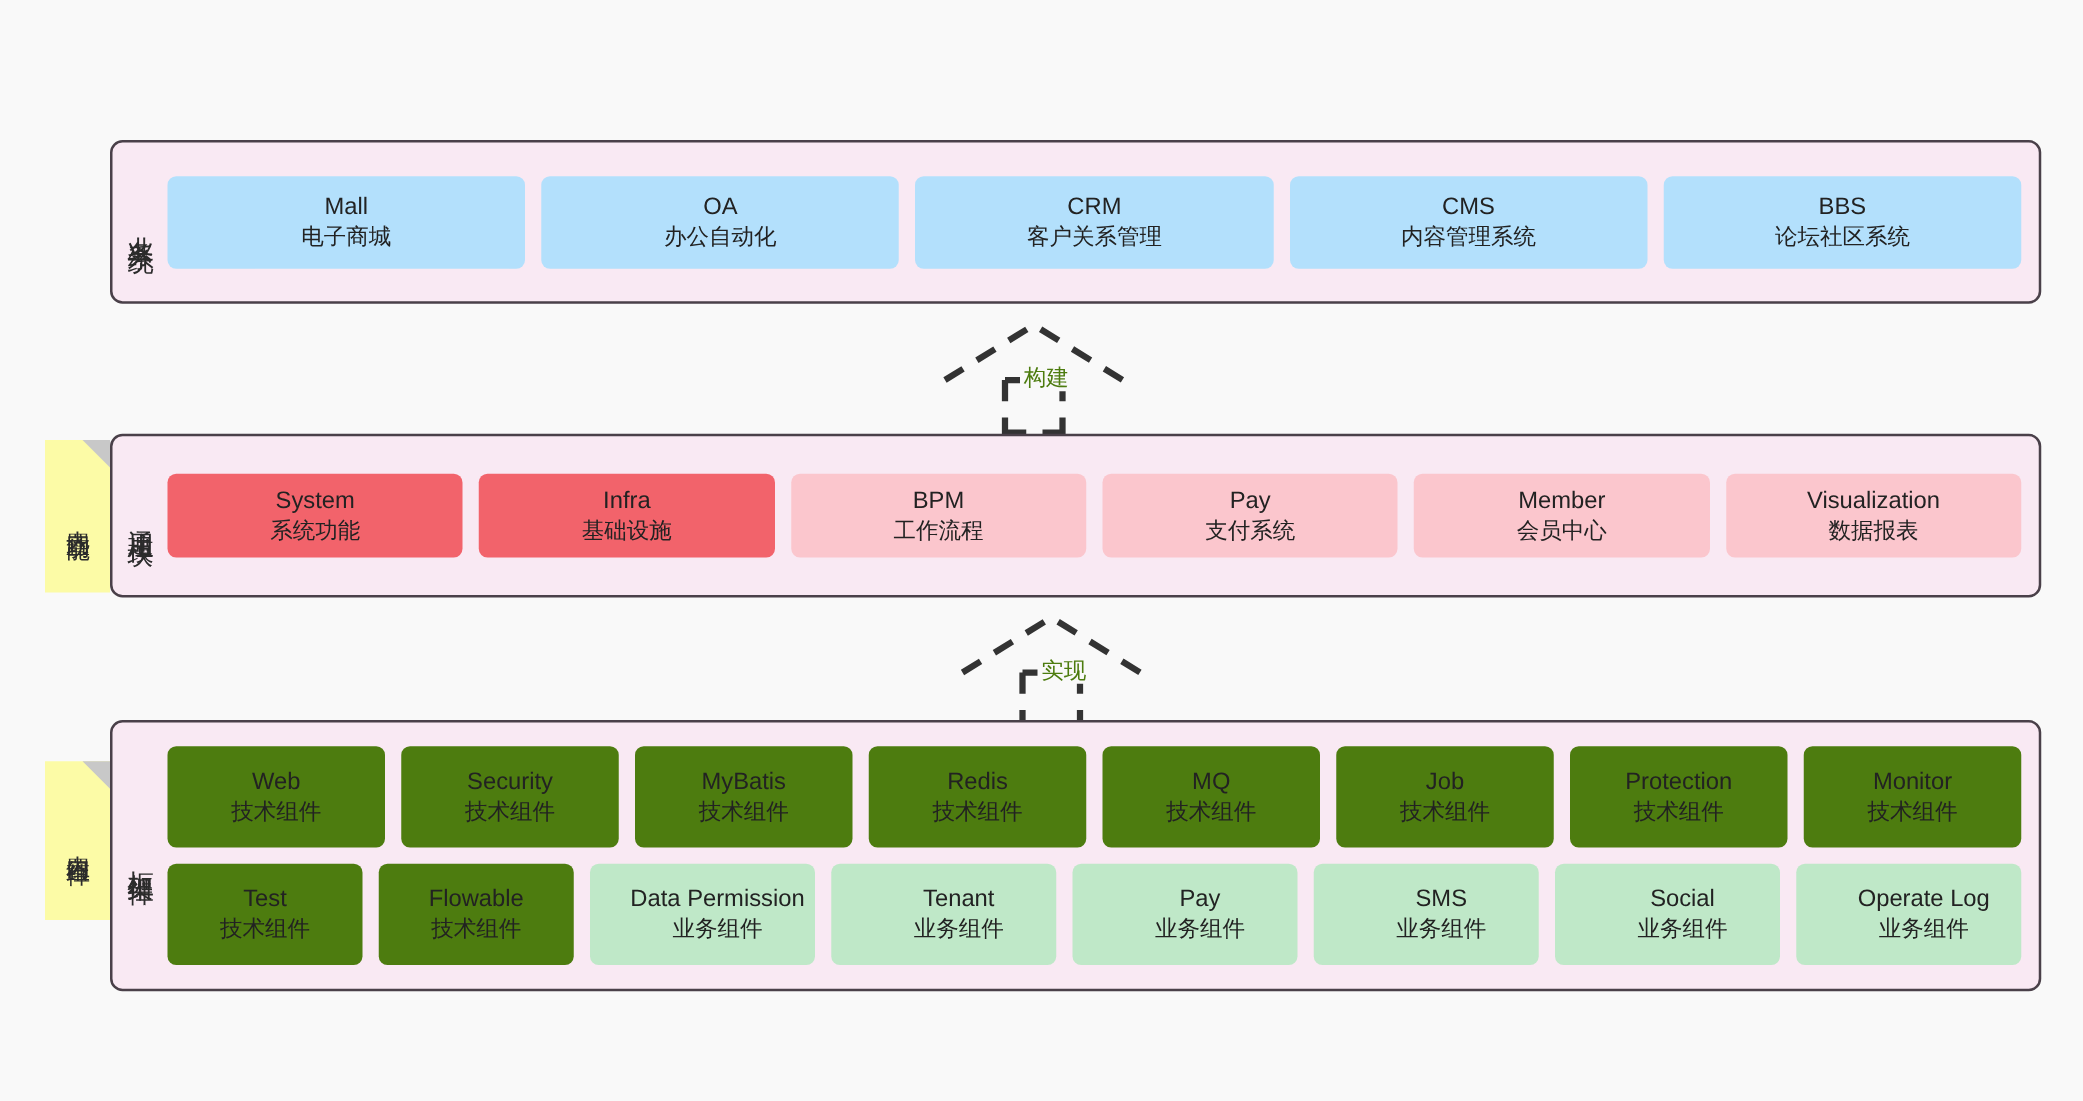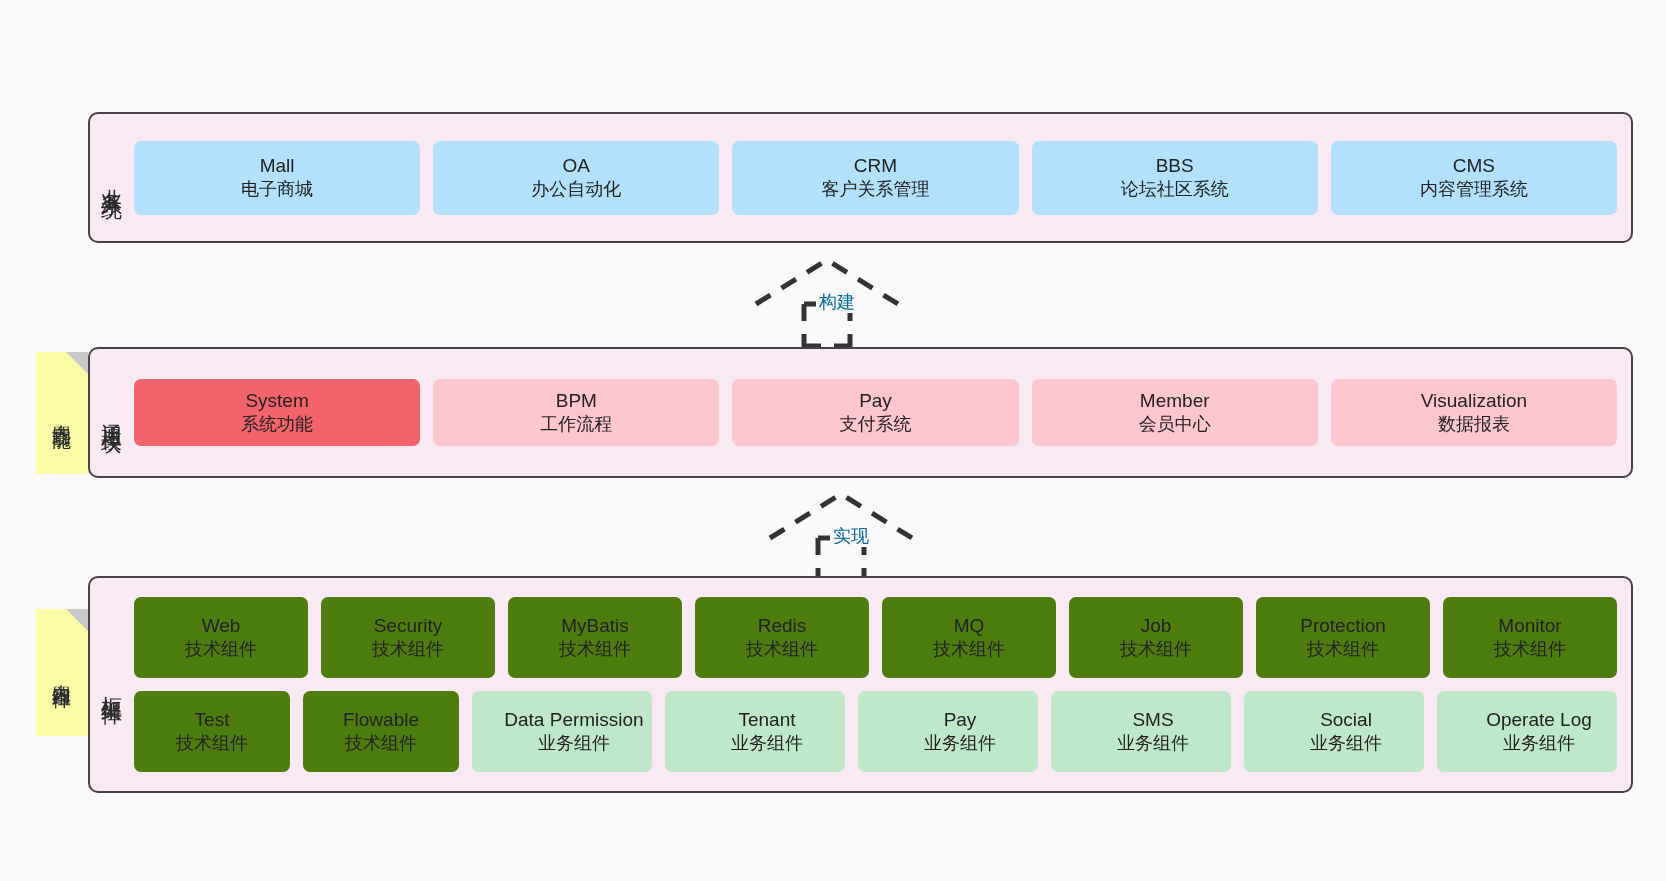--- a/index.html
+++ b/index.html
@@ -106,21 +106,21 @@
   }
   #sticky-common    { left: 36px; top: 352px; height: 122px; }
   #sticky-framework { left: 36px; top: 609px; height: 127px; }
 
   
   .arrow { position: absolute; }
   .arrow svg { display: block; overflow: visible; }
   .arrow-label {
     position: absolute;
     font-size: 18px;
-    color: #0369a1;
+    color: #4d7c0f;
     background: #f9f9f9;
     padding: 0 3px;
     line-height: 1.1;
     white-space: nowrap;
   }
   #arrow-build  { left: 752px; top: 256px; }
   #arrow-build .arrow-label  { left: 64px; top: 37px; }
   #arrow-impl   { left: 766px; top: 490px; }
   #arrow-impl .arrow-label   { left: 64px; top: 37px; }
 </style>
@@ -139,26 +139,26 @@
         </div>
         <div class="card c-blue">
           <span class="t-en">OA</span>
           <span class="t-cn">办公自动化</span>
         </div>
         <div class="card c-blue">
           <span class="t-en">CRM</span>
           <span class="t-cn">客户关系管理</span>
         </div>
         <div class="card c-blue">
+          <span class="t-en">CMS</span>
+          <span class="t-cn">内容管理系统</span>
+        </div>
+        <div class="card c-blue">
           <span class="t-en">BBS</span>
           <span class="t-cn">论坛社区系统</span>
-        </div>
-        <div class="card c-blue">
-          <span class="t-en">CMS</span>
-          <span class="t-cn">内容管理系统</span>
         </div>
       </div>
     </div>
   </div>
 
   <div class="arrow" id="arrow-build">
     <svg width="150" height="92" viewBox="0 0 150 92">
       <path d="M4 48 L75 4 L146 48" fill="none" stroke="#333" stroke-width="5" stroke-dasharray="17,13" stroke-linecap="butt"></path>
       <path d="M52 48 L52 92" fill="none" stroke="#333" stroke-width="5" stroke-dasharray="17,13"></path>
       <path d="M98 48 L98 92" fill="none" stroke="#333" stroke-width="5" stroke-dasharray="17,13"></path>
@@ -174,20 +174,24 @@
   </div>
 
   <div class="layer" id="layer-common">
     <div class="layer-title">通用模块</div>
     <div class="layer-body">
       <div class="row">
         <div class="card c-red">
           <span class="t-en">System</span>
           <span class="t-cn">系统功能</span>
         </div>
+        <div class="card c-red">
+          <span class="t-en">Infra</span>
+          <span class="t-cn">基础设施</span>
+        </div>
         <div class="card c-pink">
           <span class="t-en">BPM</span>
           <span class="t-cn">工作流程</span>
         </div>
         <div class="card c-pink">
           <span class="t-en">Pay</span>
           <span class="t-cn">支付系统</span>
         </div>
         <div class="card c-pink">
           <span class="t-en">Member</span>

